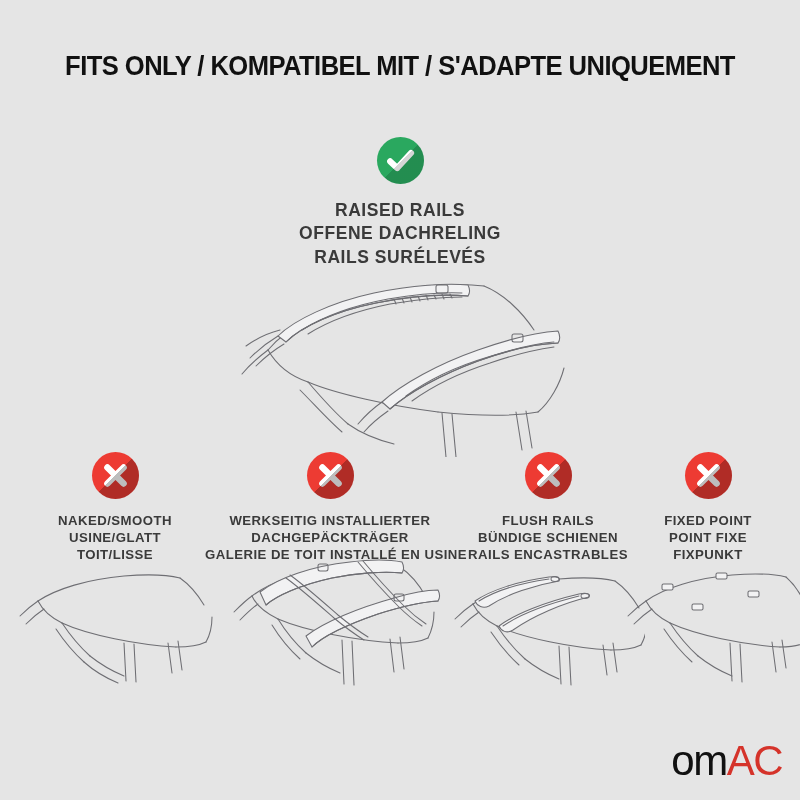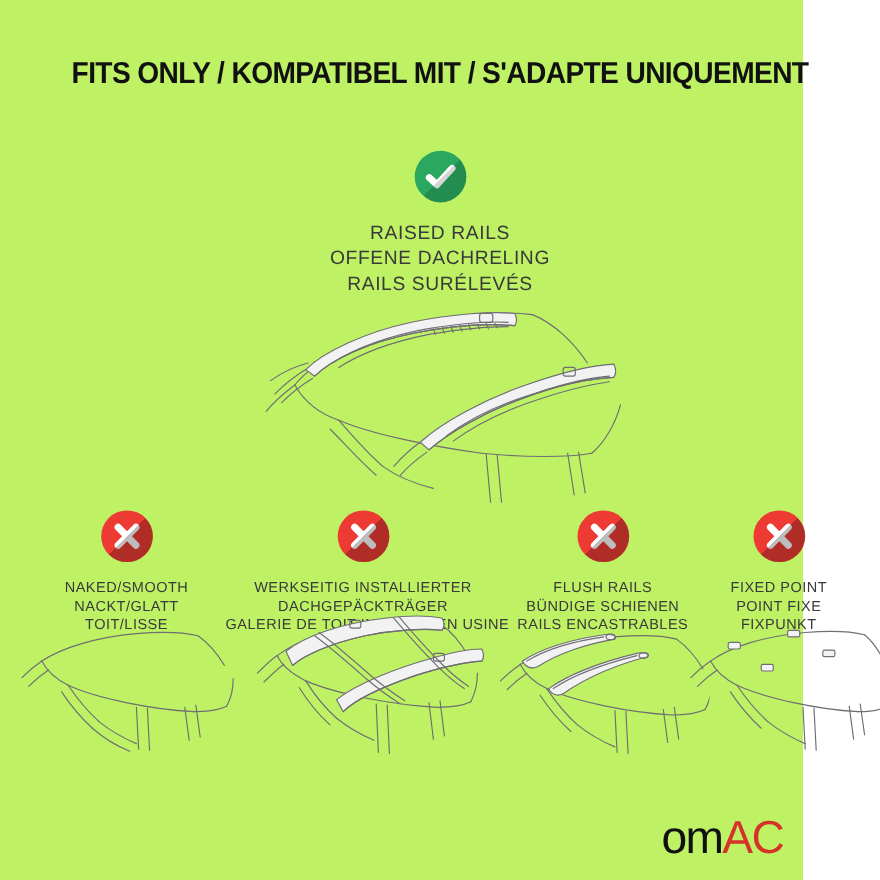--- a/index.html
+++ b/index.html
@@ -4,22 +4,22 @@
 <style>
   * { box-sizing: border-box; margin: 0; padding: 0; }
   html, body {
     width: 800px; height: 800px;
     background: #ffffff;
     font-family: "Liberation Sans", sans-serif;
     overflow: hidden;
   }
   #page {
     position: relative;
-    width: 730px; height: 800px;
-    background: #bef264;
+    width: 800px; height: 800px;
+    background: #e5e5e5;
   }
 
   
   #header-title {
     position: absolute;
     top: 50px; left: 0; width: 800px;
     text-align: center;
     font-family: "Liberation Sans", sans-serif;
     font-weight: bold;
     font-size: 27.5px;
@@ -57,39 +57,39 @@
       linear-gradient(135deg, rgba(0,0,0,0) 50%, rgba(0,0,0,0.26) 50%);
   }
   .badge svg { position: relative; display: block; }
 
   .label-block {
     margin-top: 11px;
     color: #3a3a3a;
     font-size: 17.5px;
     line-height: 1.33;
     letter-spacing: 0.55px;
-    font-weight: 400;
+    font-weight: 700;
   }
   .label-block .ln { display: block; white-space: nowrap; }
 
   
   #main-illustration {
     position: absolute;
     top: 272px; left: 216px;
     width: 370px; height: 185px;
   }
 
   
   #bottom-row {
     position: absolute;
     top: 452px; left: 0; width: 800px; height: 250px;
   }
   .col {
     position: absolute;
-    top: 12px;
+    top: 0;
     text-align: center;
   }
   .col .label-block {
     margin-top: 9px;
     font-size: 13.2px;
     line-height: 1.30;
     letter-spacing: 0.45px;
     color: #3a3a3a;
   }
   #col-0 { left: 15px;  width: 200px; }
@@ -200,21 +200,21 @@
 
     <div class="col" id="col-0">
       <span class="badge badge-red">
         <svg width="47" height="47" viewBox="0 0 47 47" aria-hidden="true">
           <path d="M15.4 15.4 L31.6 31.6 M31.6 15.4 L15.4 31.6" fill="none" stroke="#ffffff" stroke-width="6.4" stroke-linecap="round"></path>
         </svg>
         <span class="shadow"></span>
       </span>
       <div class="label-block">
         <span class="ln">NAKED/SMOOTH</span>
-        <span class="ln">NACKT/GLATT</span>
+        <span class="ln">USINE/GLATT</span>
         <span class="ln">TOIT/LISSE</span>
       </div>
     </div>
 
     <div class="col" id="col-1">
       <span class="badge badge-red">
         <svg width="47" height="47" viewBox="0 0 47 47" aria-hidden="true">
           <path d="M15.4 15.4 L31.6 31.6 M31.6 15.4 L15.4 31.6" fill="none" stroke="#ffffff" stroke-width="6.4" stroke-linecap="round"></path>
         </svg>
         <span class="shadow"></span>

